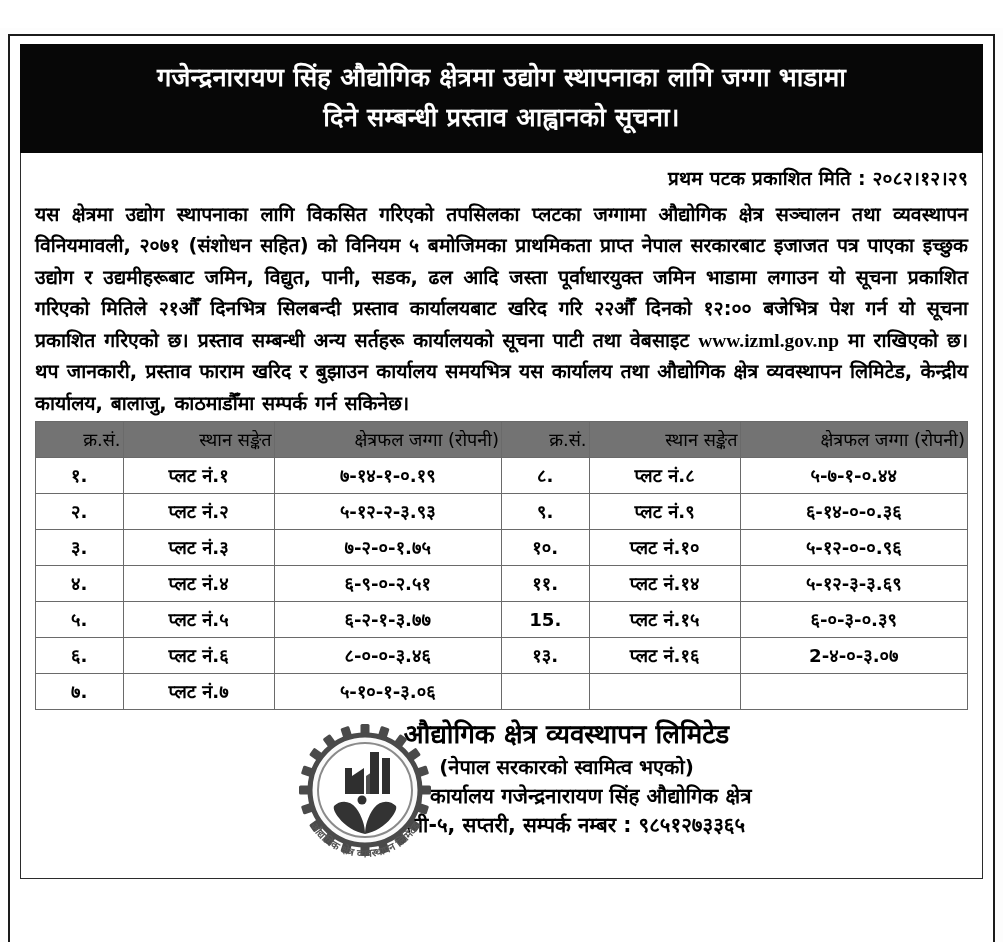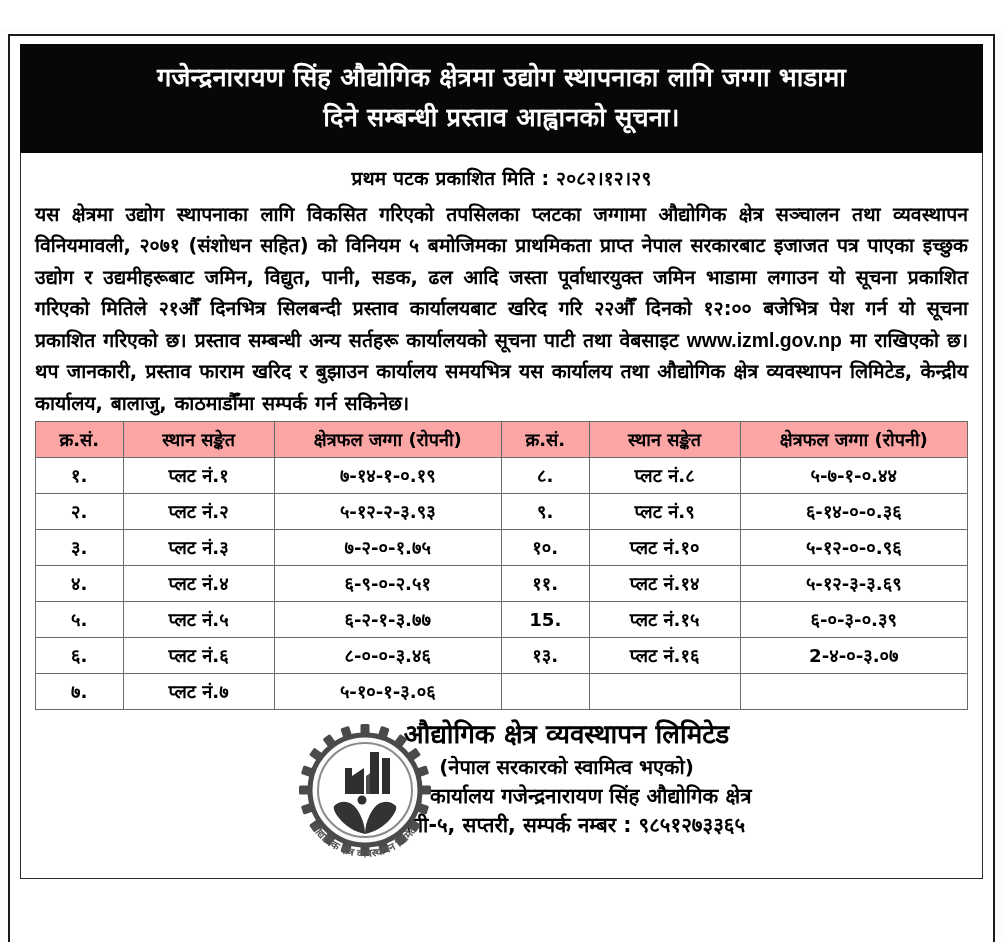--- a/index.html
+++ b/index.html
@@ -70,38 +70,38 @@
 
   
   .body-box {
     border: 1.5px solid #2b2b2b;
     border-top: none;
     padding: 10px 14px 10px 14px;
     box-sizing: border-box;
   }
 
   .pub-date {
-    text-align: center;
+    text-align: right;
     font-size: 19px;
     font-weight: 700;
     margin: 2px 0 8px 0;
     letter-spacing: 0.2px;
   }
 
   .body-text {
     font-size: 19.4px;
     line-height: 1.62;
     text-align: justify;
     text-justify: inter-word;
     font-weight: 600;
     margin: 0 0 2px 0;
     word-spacing: 1px;
   }
   .body-text .url {
-    font-family: Liberation Sans, sans-serif;
+    font-family: Liberation Serif, serif;
     font-weight: 600;
     letter-spacing: 0px;
   }
 
   .section-title {
     font-size: 20px;
     font-weight: 700;
     margin: 6px 0 8px 0;
   }
 
@@ -114,23 +114,24 @@
   }
   table.plots th, table.plots td {
     border: 1.4px solid #6a6a6a;
     text-align: center;
     font-size: 18.2px;
     font-weight: 600;
     padding: 5px 2px 6px 2px;
     height: 22px;
   }
   table.plots th {
-    background: #fca5a5;
-    font-weight: 700;
+    background: #737373;
+    font-weight: 400;
     font-size: 18px;
+    text-align: right;
   }
   table.plots col.c-sn { width: 9.4%; }
   table.plots col.c-loc { width: 16.2%; }
   table.plots col.c-area { width: 24.4%; }
 
   
   .footer {
     position: relative;
     margin-top: 8px;
     min-height: 150px;

